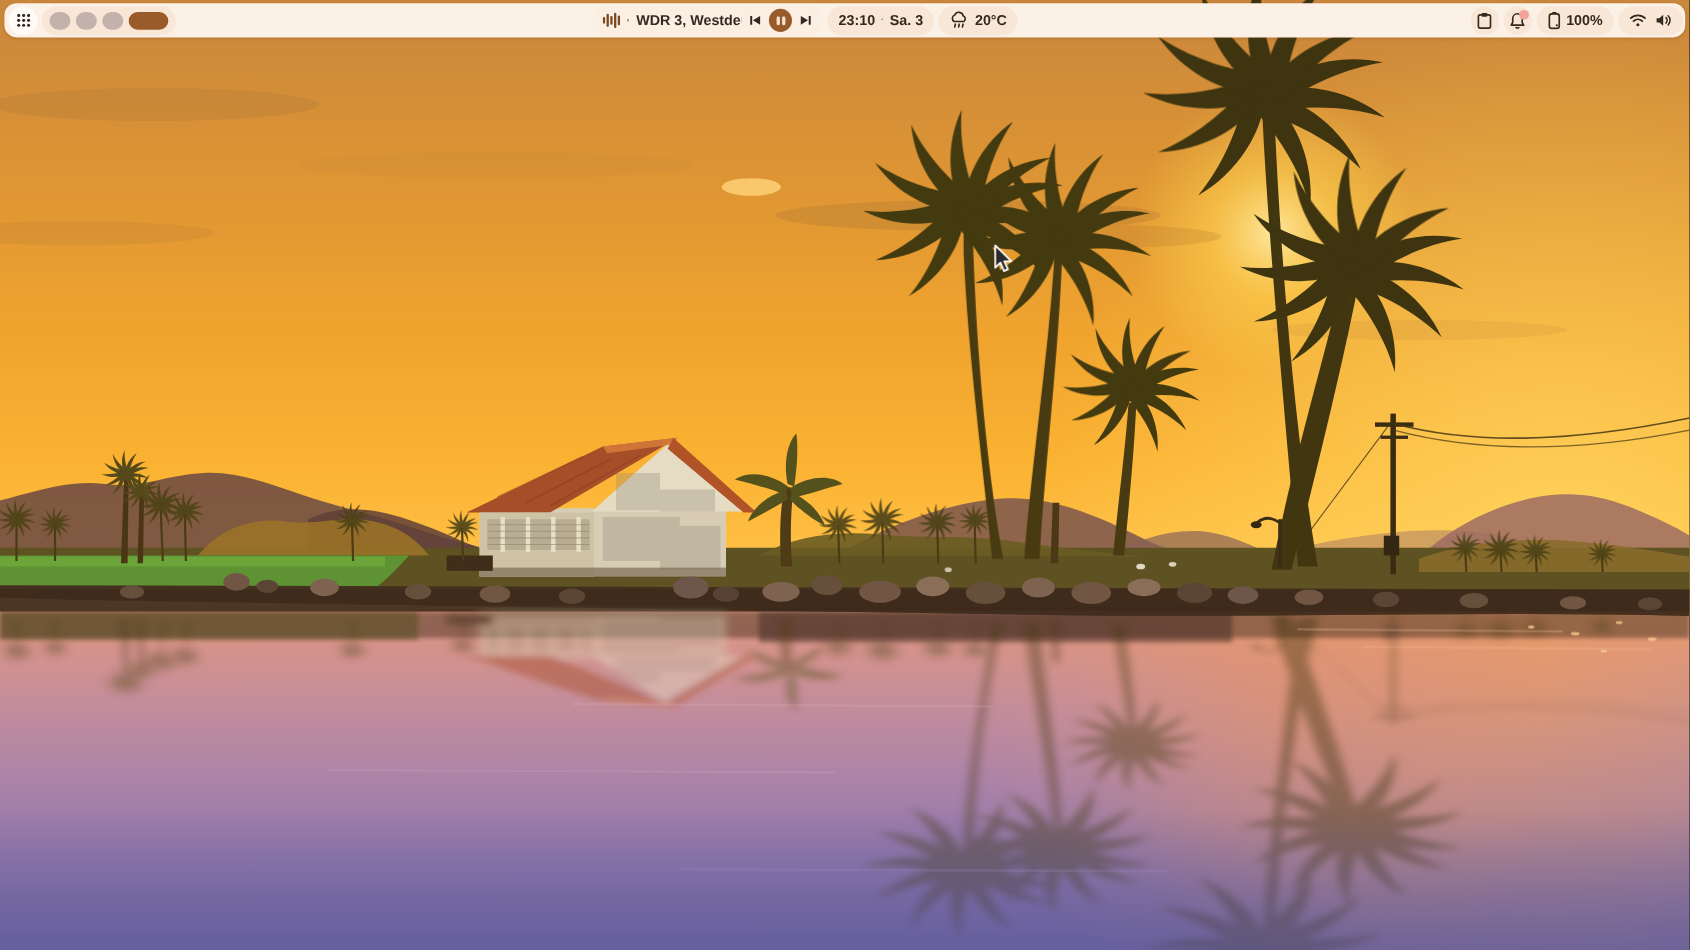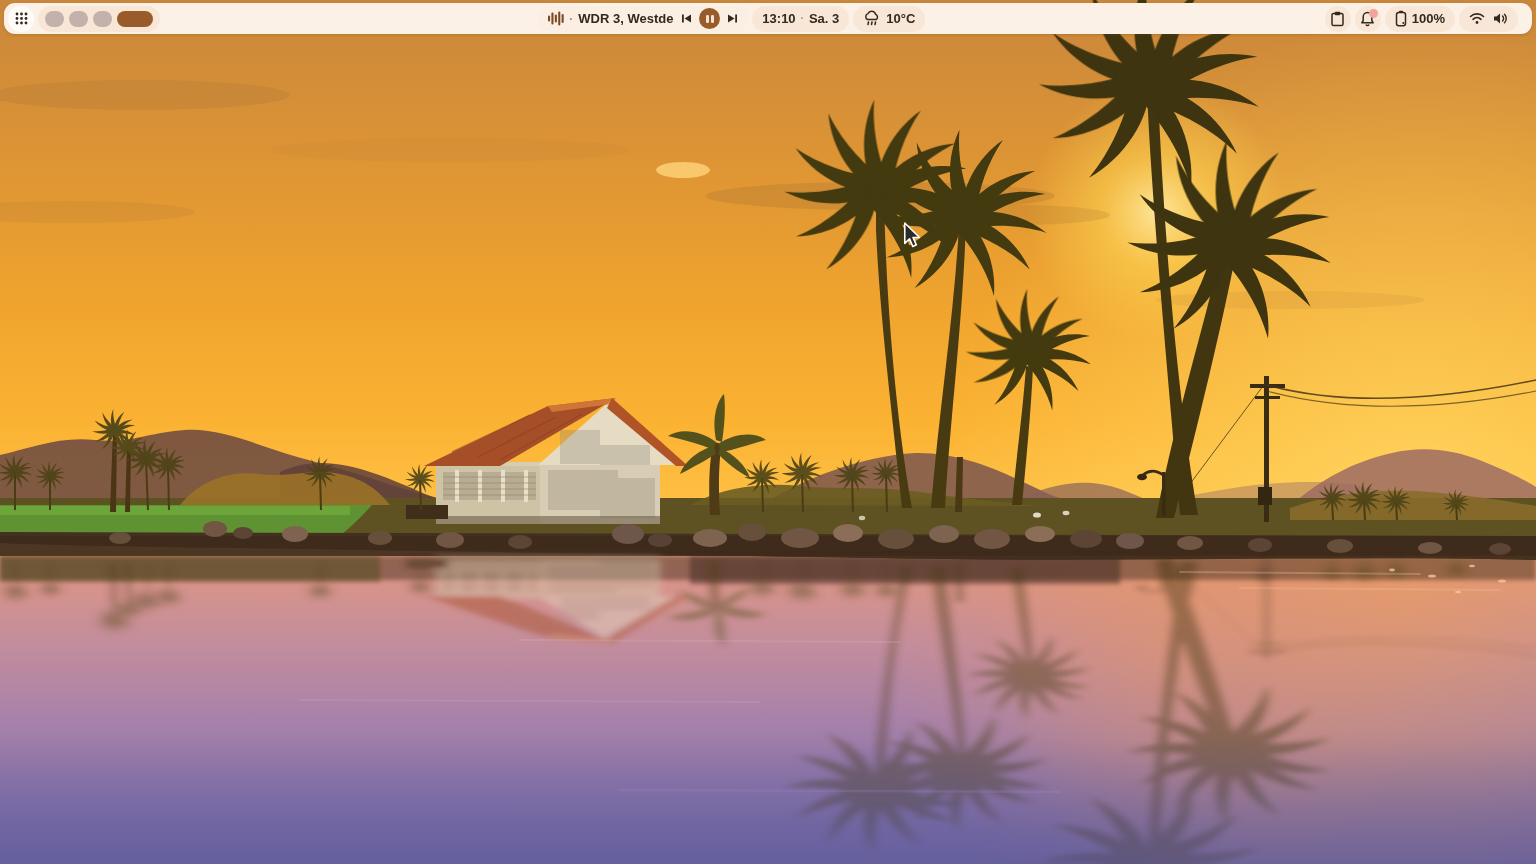--- a/index.html
+++ b/index.html
@@ -8,21 +8,21 @@
   .screen svg.wallpaper{position:absolute;inset:0;display:block;}
 
   
   .topbar{position:absolute;top:3px;left:4px;right:4px;height:31px;
     background:var(--bar-bg,#fbf1e7);border-radius:11px;
     box-shadow:0 1px 3px rgba(110,60,15,.28);}
   .bar-group{position:absolute;top:50%;transform:translateY(-50%);
     display:flex;align-items:center;gap:4px;}
   .bar-left{left:4px;}
   .bar-center{left:534px;}
-  .bar-right{right:14px;text-align:right;}
+  .bar-right{right:2px;text-align:right;}
   .pill{height:26px;border-radius:13px;background:var(--pill-bg,#f8e7d6);
     display:flex;align-items:center;padding:0 10px;gap:5px;
     font-size:13px;font-weight:700;white-space:nowrap;border:none;cursor:default;}
   .circle-btn{width:26px;height:26px;border-radius:50%;border:none;padding:0;
     background:var(--pill-bg,#f8e7d6);display:flex;align-items:center;justify-content:center;position:relative;}
   .circle-btn.white{background:var(--button-bg,#fffcf8);}
   .ws{display:flex;align-items:center;gap:5px;padding:0 7px;}
   .ws-dot{width:19px;height:16px;border-radius:8px;background:var(--inactive-dot,#c3b2ab);}
   .ws-dot.active{width:36px;background:var(--accent-brown,#9a5b2b);}
   .media{background:#fbeee3;padding:0 8px 0 10px;}
@@ -367,33 +367,33 @@
       </button>
       <button class="icon-btn">
         <svg width="11" height="11" viewBox="0 0 11 11">
           <rect x="8.2" y="1.5" width="1.8" height="8" fill="#33291e"></rect>
           <path d="M1,1.5 L7.5,5.5 L1,9.5 Z" fill="#33291e"></path>
         </svg>
       </button>
     </div>
 
     <div class="pill clock">
-      <span>13:10</span>
+      <span>23:10</span>
       <span class="sep" style="font-size:10px;">·</span>
       <span>Sa. 3</span>
     </div>
 
     <div class="pill weather">
       <svg width="18" height="18" viewBox="0 0 18 18" fill="none" stroke="#33291e" stroke-width="1.5" stroke-linecap="round">
         <path d="M4.5,9.5 A3.2,3.2 0 0 1 5,3.6 A4,4 0 0 1 12.6,4.4 A3,3 0 0 1 13.4,9.5 Z"></path>
         <line x1="5.5" y1="12" x2="5" y2="14.5"></line>
         <line x1="9" y1="12" x2="8.5" y2="14.5"></line>
         <line x1="12.5" y1="12" x2="12" y2="14.5"></line>
       </svg>
-      <span>10°C</span>
+      <span>20°C</span>
     </div>
   </div>
 
   <div class="bar-group bar-right">
     <button class="circle-btn">
       <svg width="15" height="16" viewBox="0 0 15 16">
         <rect x="2" y="2.5" width="11" height="12" rx="1.6" fill="none" stroke="#33291e" stroke-width="1.5"></rect>
         <rect x="4.8" y="0.8" width="5.4" height="3.4" rx="1" fill="#33291e"></rect>
       </svg>
     </button>

